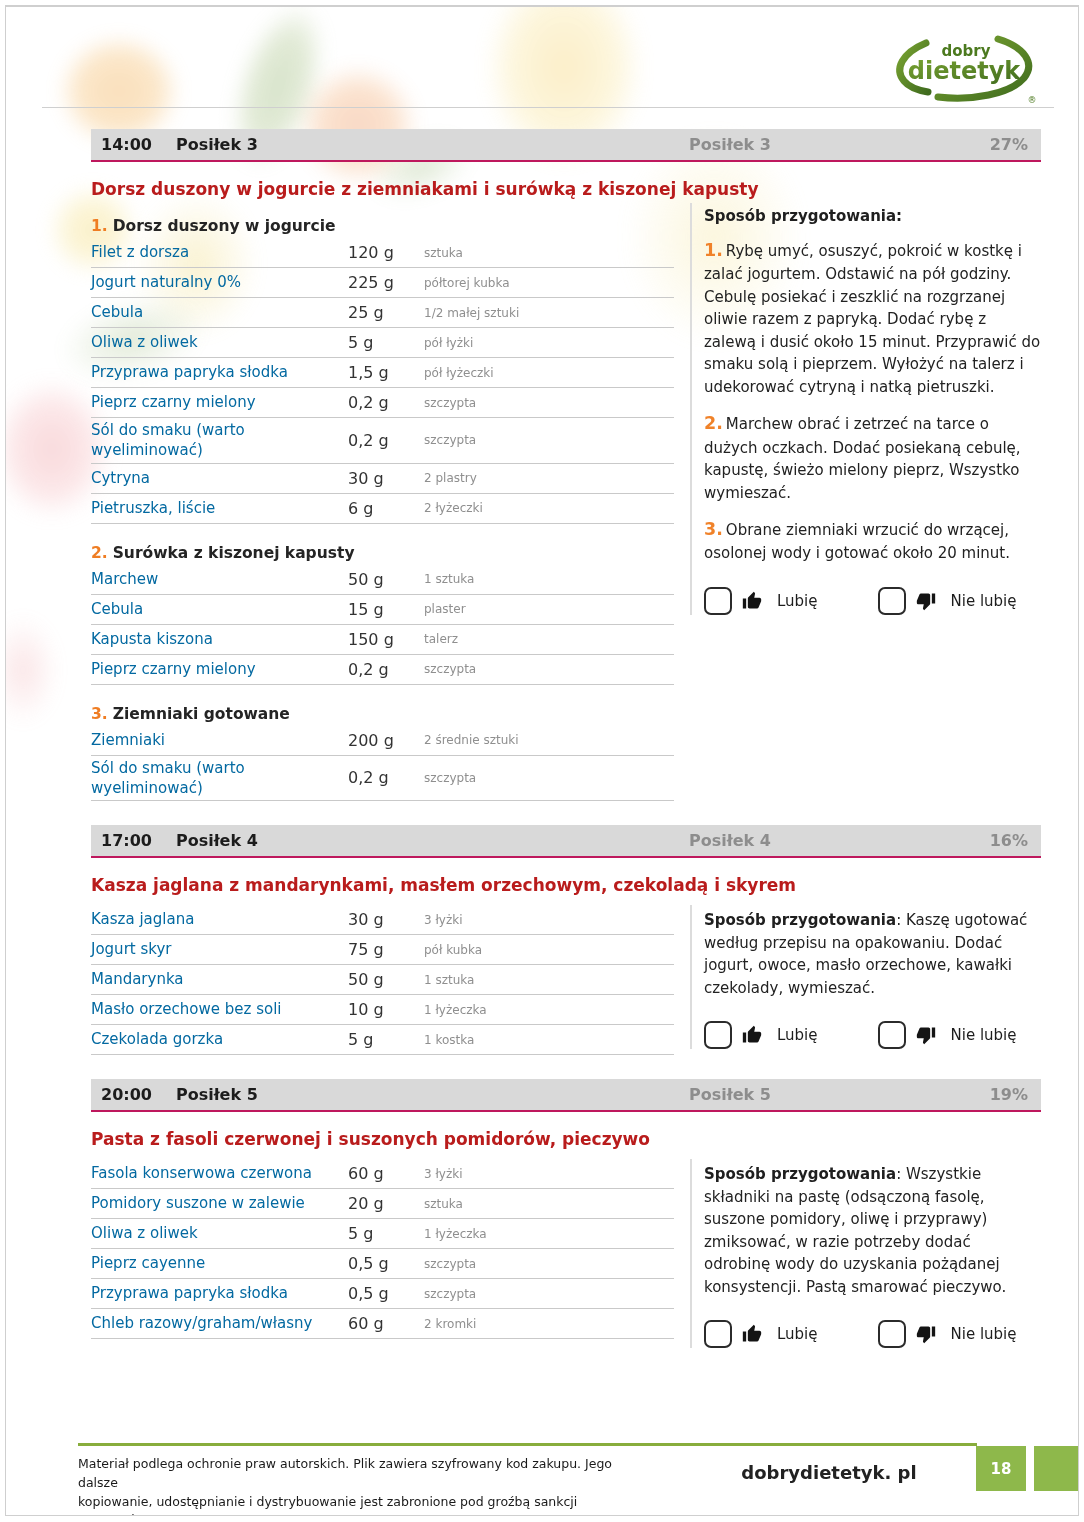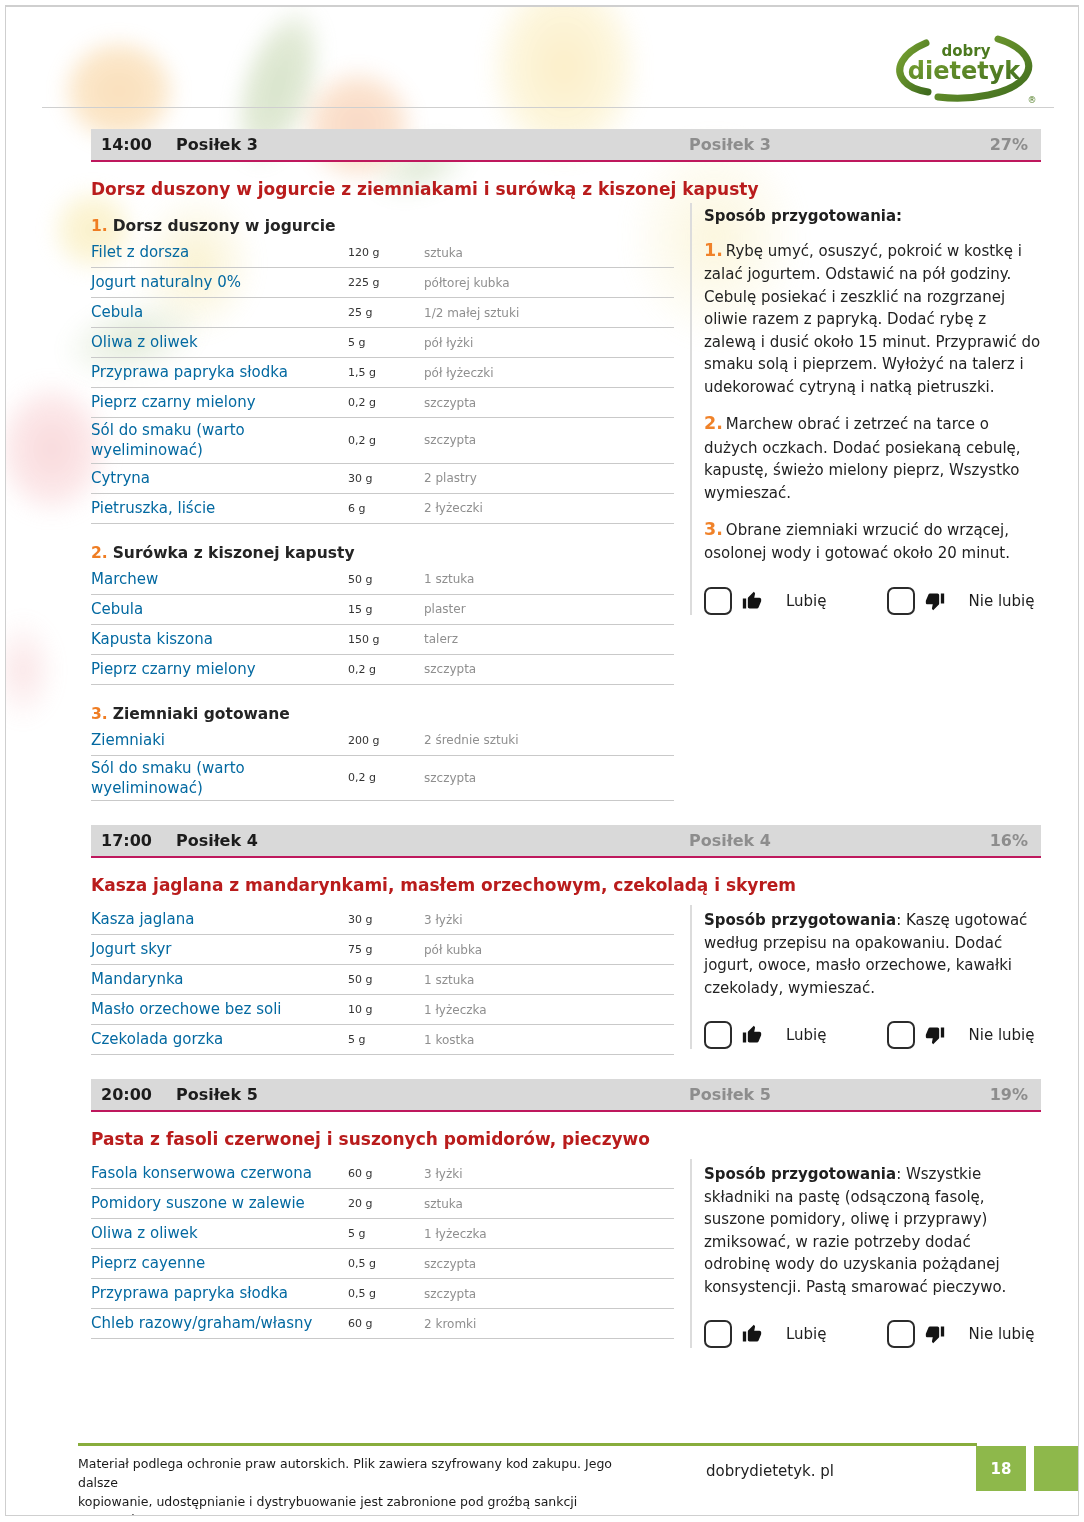--- a/index.html
+++ b/index.html
@@ -43,42 +43,42 @@
   .meal-body{display:flex;align-items:flex-start;margin-top:4px;}
   .col-left{flex:0 0 583px;}
   .col-right{flex:1;border-left:2px solid #dcdcdc;margin-left:16px;padding-left:12px;align-self:flex-start;padding-top:2px;}
 
   .comp-head{margin:14px 0 3px 0;font-size:15.5px;font-weight:700;color:#242424;}
   .comp-head .cnum{color:#ef7d23;margin-right:5px;}
 
   .ing-row{display:grid;grid-template-columns:257px 76px auto;align-items:center;
            min-height:25px;border-bottom:1px solid #c9c9c9;padding:2px 0;}
   .ing-name{font-size:15px;color:#0369a1;line-height:1.35;}
-  .ing-amt{font-size:11px;color:#333;}
+  .ing-amt{font-size:16px;color:#333;}
   .ing-measure{font-size:12px;color:#8f8f8f;}
 
   .prep-label{font-size:15px;font-weight:700;color:#1f1f1f;margin:2px 0 4px 0;}
   .step{margin:12px 0 0 0;font-size:15px;line-height:1.5;color:#222;}
   .step .snum{color:#f08229;font-weight:700;font-size:17.5px;margin-right:3px;}
   .prep-inline{font-size:15px;line-height:1.5;color:#222;margin-top:2px;}
   .prep-inline b{color:#1f1f1f;}
 
   .likes{display:flex;align-items:center;margin-top:22px;}
   .like-group{display:flex;align-items:center;}
   .like-group + .like-group{margin-left:60px;}
   .checkbox{width:24px;height:24px;border:2.5px solid #2b2b2b;border-radius:7px;background:#fff;flex:0 0 auto;}
   .thumb{margin-left:10px;display:flex;align-items:center;}
-  .like-label{margin-left:24px;font-size:15px;color:#1d1d1d;}
+  .like-label{margin-left:15px;font-size:15px;color:#1d1d1d;}
 
   .spacer-after-meal{height:10px;}
 
   
   .footer-rule{position:absolute;left:72px;top:1436px;width:899px;height:3px;background:#88ad3c;}
   .footer-note{position:absolute;left:72px;top:1448px;width:540px;font-size:12.5px;line-height:1.5;color:#1a1a1a;}
-  .footer-site{position:absolute;left:700px;top:1455px;width:246px;text-align:left;font-size:15px;font-weight:400;color:#222;}
+  .footer-site{position:absolute;left:700px;top:1455px;width:246px;text-align:center;font-size:18px;font-weight:700;color:#222;}
   .page-badge{position:absolute;left:970px;top:1439px;width:50px;height:45px;background:#8eb84b;
               color:#fff;font-size:15px;font-weight:700;display:flex;align-items:center;justify-content:center;}
   .corner-block{position:absolute;left:1028px;top:1439px;width:50px;height:45px;background:#8eb84b;}
 </style>
 </head>
 <body>
 
 <div class="page">
 
   <div class="bg">

